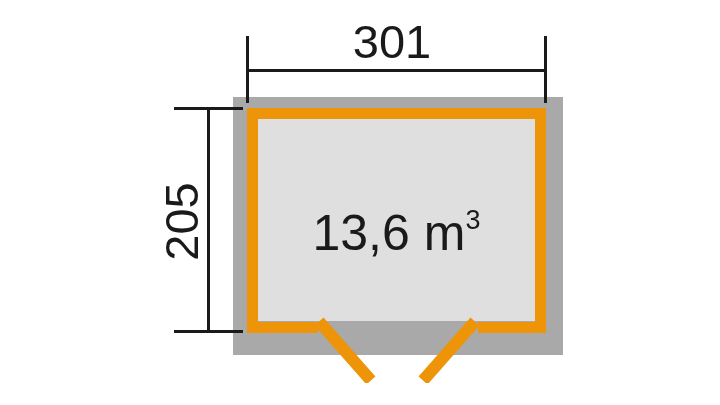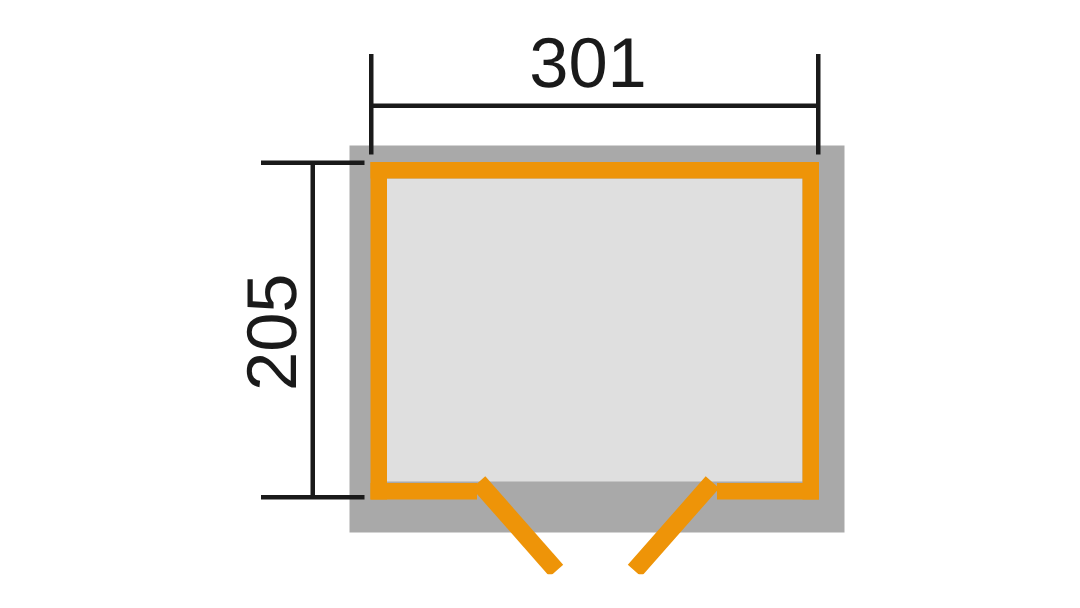--- a/index.html
+++ b/index.html
@@ -93,14 +93,17 @@
   <div class="abs dline dim-w-line"></div>
   <div class="abs dline dim-w-tickl"></div>
   <div class="abs dline dim-w-tickr"></div>
   <div class="abs dim-label dim-w-label">301</div>
 
   <div class="abs dline dim-h-line"></div>
   <div class="abs dline dim-h-tickt"></div>
   <div class="abs dline dim-h-tickb"></div>
   <div class="abs dim-label dim-h-label">205</div>
 
+  <div class="abs volume-label">
+    <span class="value">13,6</span><span class="unit">m</span><span class="sup">3</span>
+  </div>
 
 </div>
 
 </body></html>

